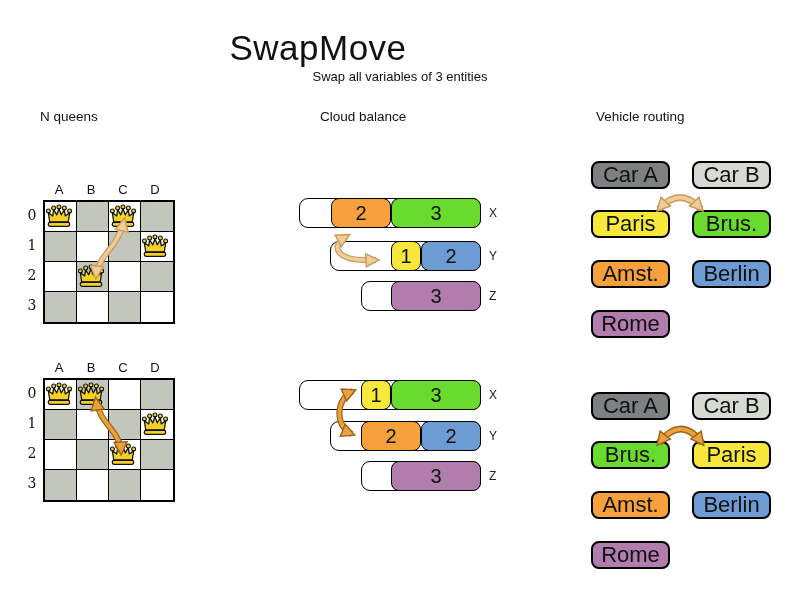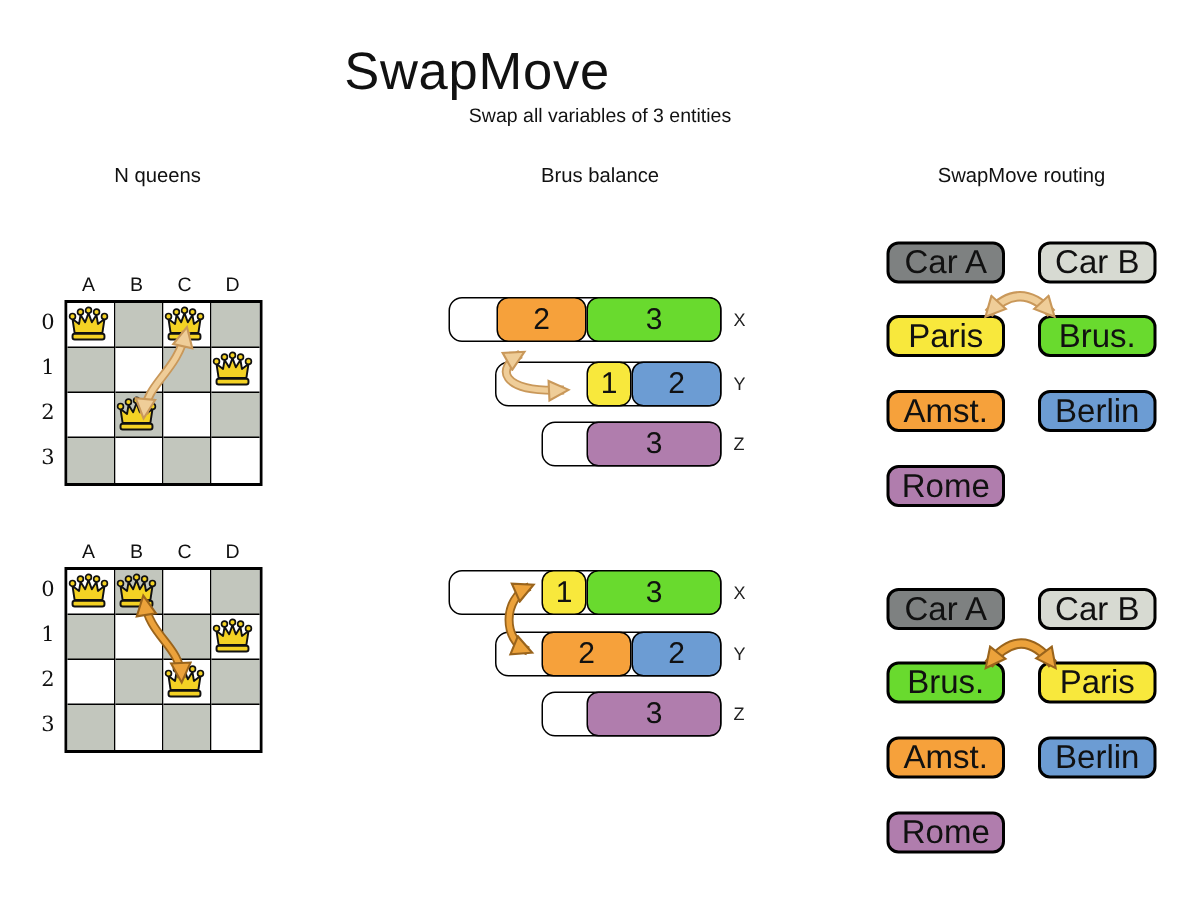--- a/index.html
+++ b/index.html
@@ -1,21 +1,21 @@
 <!DOCTYPE html>
 <html><head>
 <meta charset="utf-8">
 <style>
   html,body{margin:0;padding:0;background:#fff;}
   .canvas{position:relative;width:800px;height:600px;background:#ffffff;
           font-family:"Liberation Sans",sans-serif;overflow:hidden;color:#111;}
   .abs{position:absolute;}
   .title{top:28px;left:0;width:636px;text-align:center;font-size:35px;letter-spacing:0.5px;}
   .subtitle{top:69px;left:0;width:800px;text-align:center;font-size:13px;}
-  .sec-header{font-size:13.5px;text-align:center;line-height:17px;}
+  .sec-header{font-size:13.5px;line-height:17px;}
   .col-label{position:absolute;font-size:13px;text-align:center;height:15px;line-height:15px;}
   .row-label{position:absolute;font-size:14px;font-family:"DejaVu Serif",serif;
              text-align:center;width:16px;height:16px;line-height:16px;}
   .board{position:absolute;border:2px solid #000;background:#fff;box-sizing:content-box;}
   .cell{position:absolute;box-sizing:border-box;border-right:1px solid #000;border-bottom:1px solid #000;}
   .cell.last-col{border-right:none;}
   .cell.last-row{border-bottom:none;}
   .queen{position:absolute;width:28px;height:25px;}
   .comp{position:absolute;box-sizing:border-box;background:#fff;border:1.5px solid #000;border-radius:9px;}
   .proc{position:absolute;box-sizing:border-box;border:1.5px solid #000;border-radius:8px;
@@ -26,23 +26,23 @@
   svg.overlay{position:absolute;left:0;top:0;width:800px;height:600px;pointer-events:none;}
 </style>
 </head>
 <body>
 
 <div class="canvas">
   <div class="abs title">SwapMove</div>
   <div class="abs subtitle">Swap all variables of 3 entities</div>
 
   <div class="abs sec-header" style="left:40px;top:108px;width:130px">N queens</div>
-  <div class="abs sec-header" style="left:320px;top:108px;width:160px">Brus balance</div>
+  <div class="abs sec-header" style="left:320px;top:108px;width:160px">Cloud balance</div>
   <div class="abs sec-header" style="left:596px;top:108px;width:170px">
-    <div>SwapMove routing</div>
+    <div>Vehicle routing</div>
   </div>
 
   <div id="built">
       <div class="col-label" style="left: 43px; top: 182px; width: 32px;">A</div>
       <div class="col-label" style="left: 75px; top: 182px; width: 32px;">B</div>
       <div class="col-label" style="left: 107px; top: 182px; width: 32px;">C</div>
       <div class="col-label" style="left: 139px; top: 182px; width: 32px;">D</div>
       <div class="row-label" style="left: 24px; top: 207px;">0</div>
       <div class="row-label" style="left: 24px; top: 237px;">1</div>
       <div class="row-label" style="left: 24px; top: 267px;">2</div>

